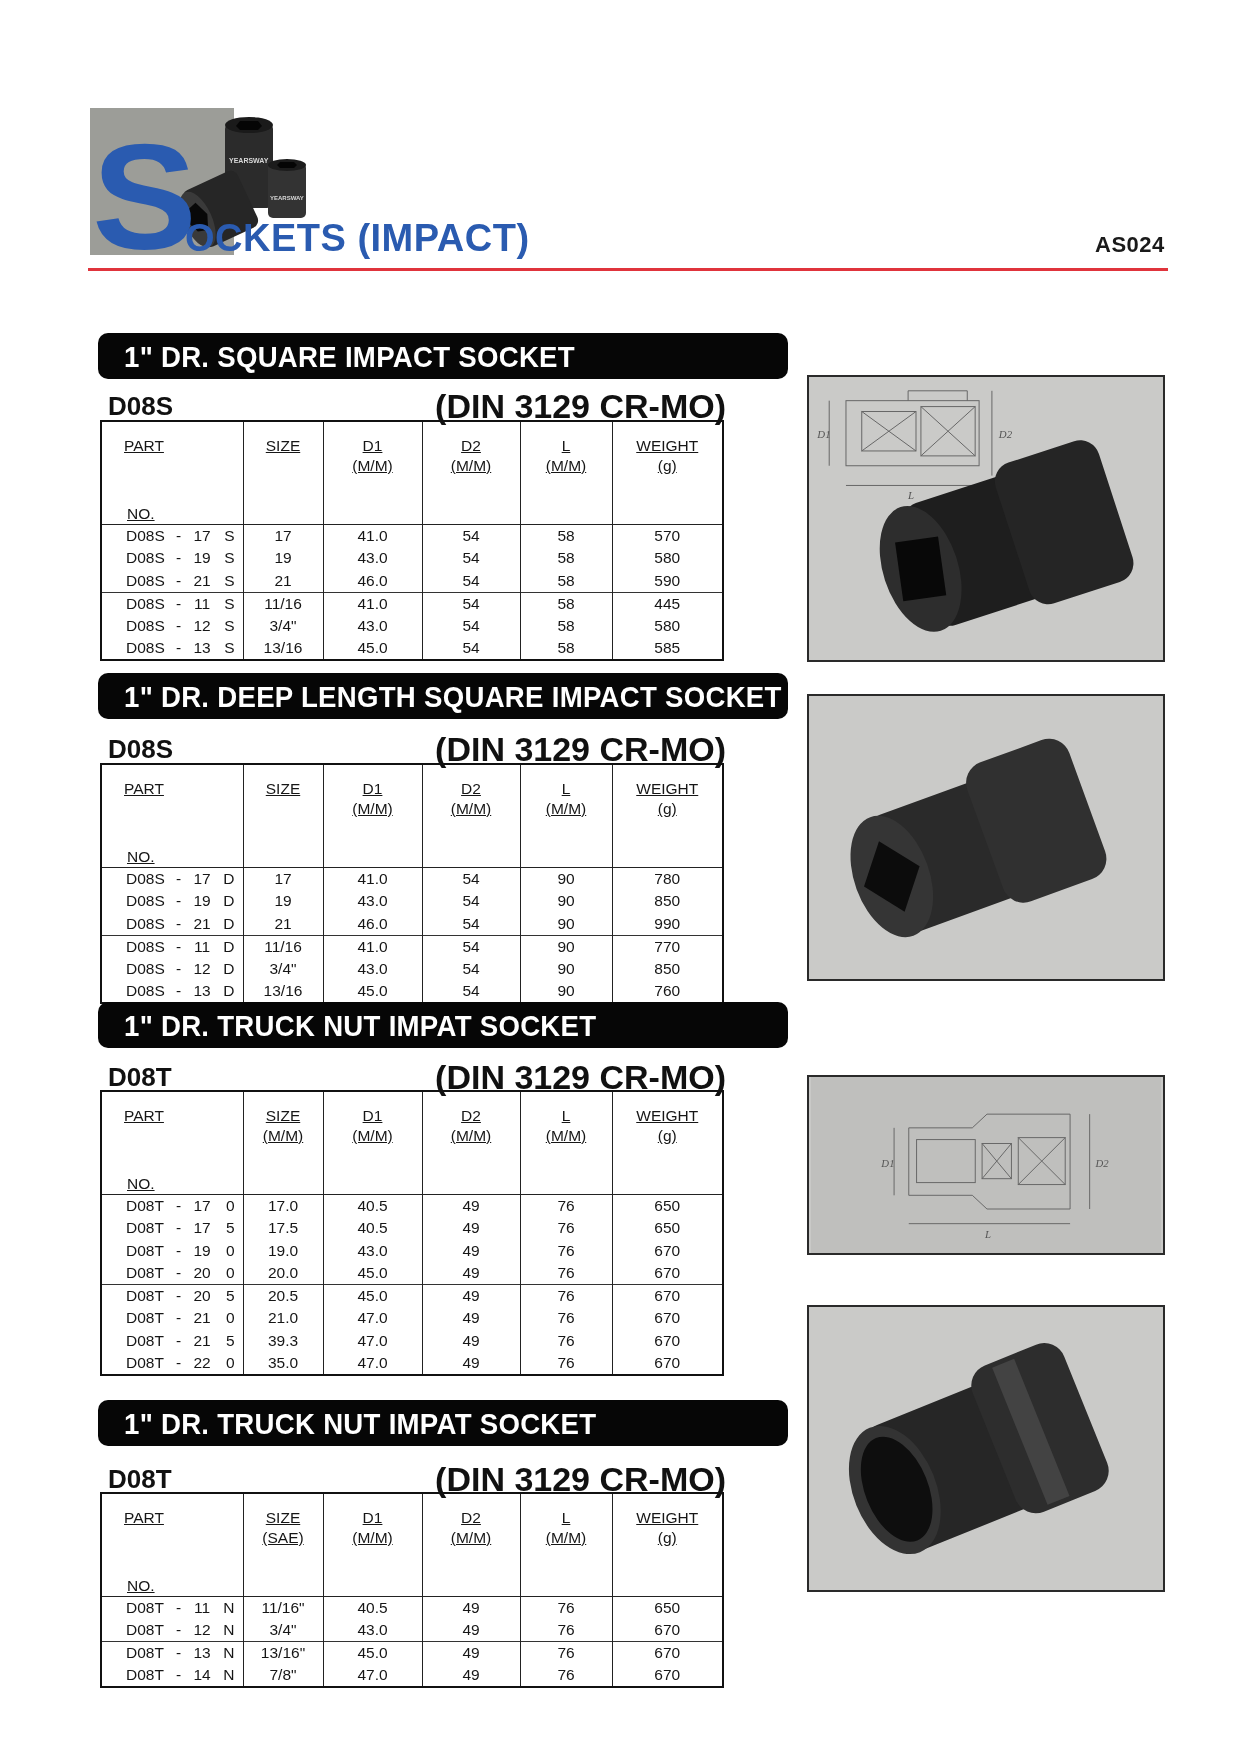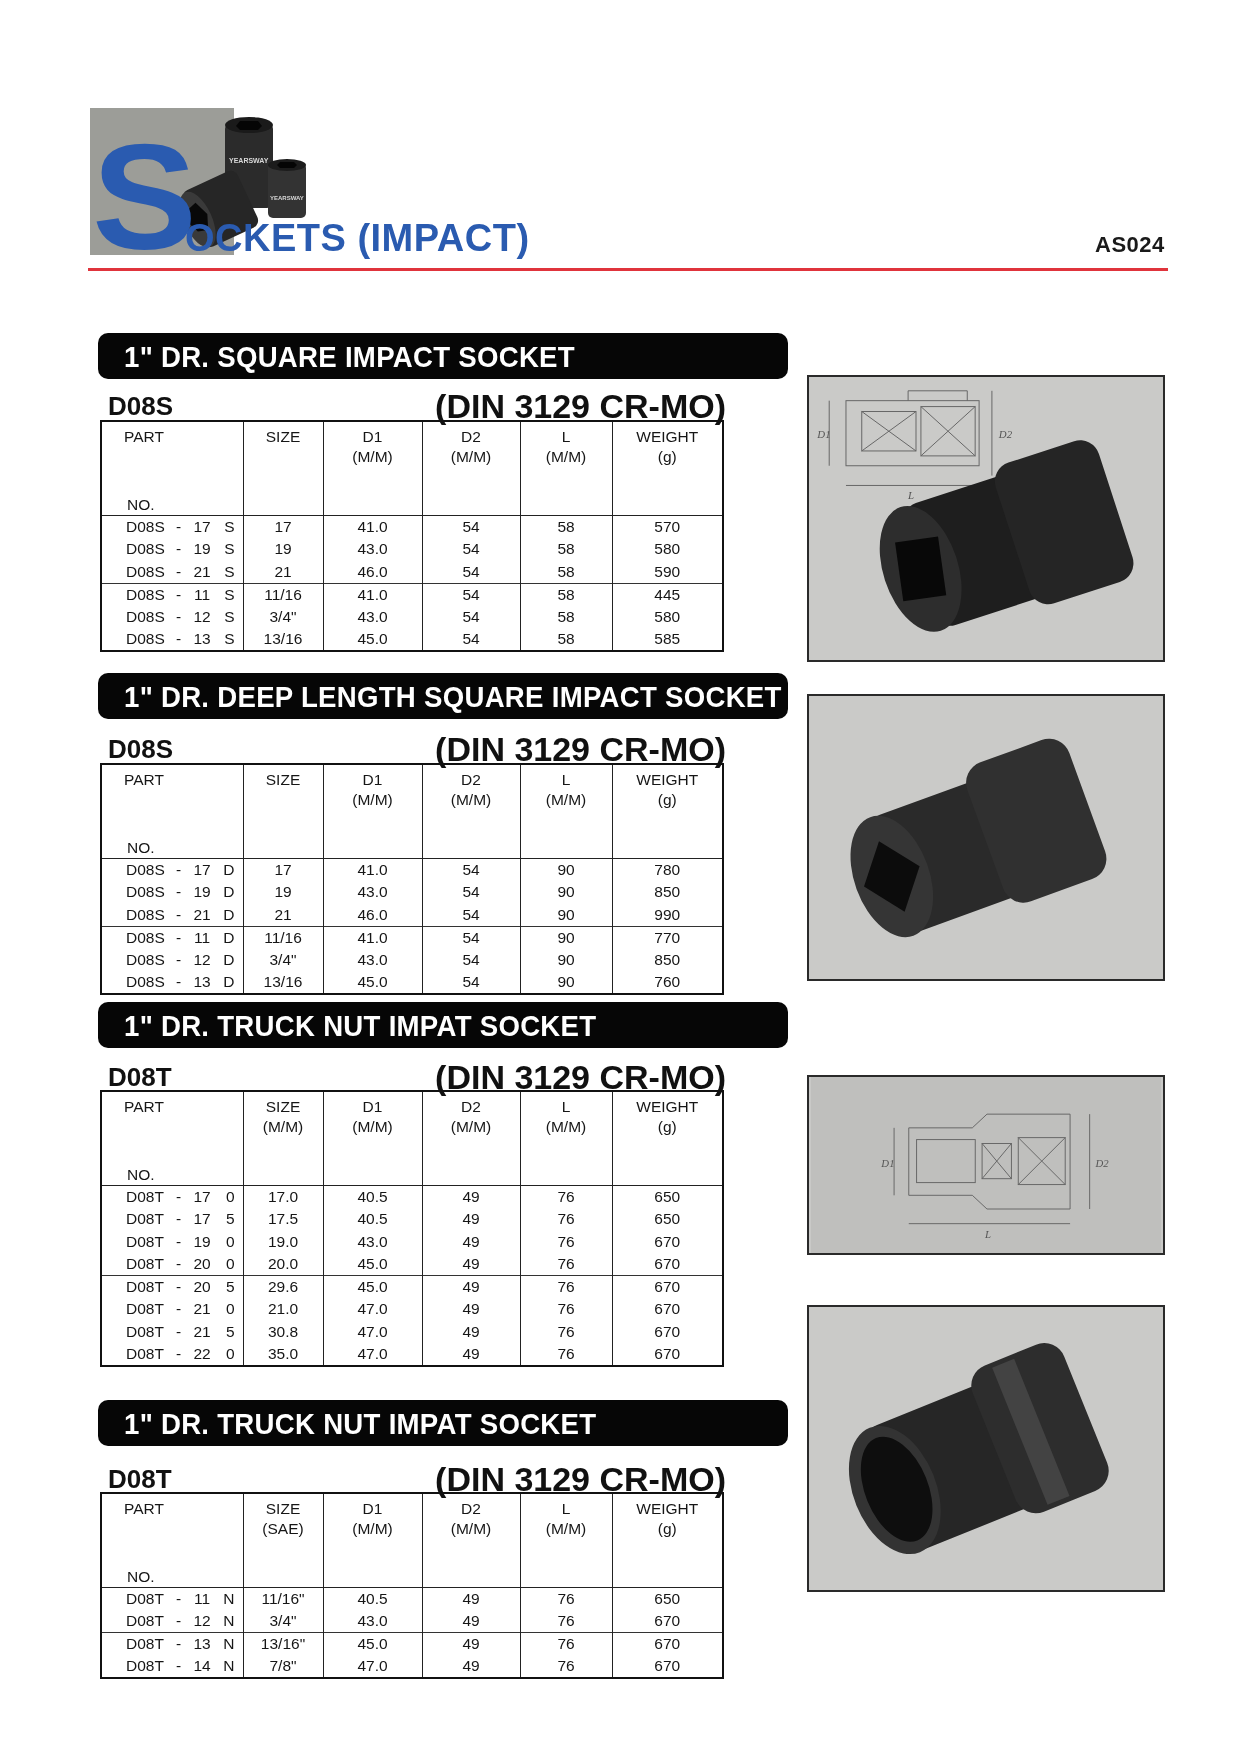--- a/index.html
+++ b/index.html
@@ -17,21 +17,21 @@
 
     
     .section { position: absolute; left: 98px; width: 692px; }
     .title-bar { position: absolute; left: 0; top: 0; width: 690px; height: 46px; background: #060606; border-radius: 10px; }
     .title-bar span { position: absolute; left: 26px; top: 6px; color: #fff; font-family: "Liberation Sans", sans-serif; font-weight: bold; font-size: 30px; line-height: 36px; letter-spacing: 0.3px; transform: scaleX(0.92); transform-origin: left center; white-space: nowrap; }
     .series-code { position: absolute; left: 10px; font-weight: bold; font-size: 26px; line-height: 28px; color: #111; }
     .spec { position: absolute; right: 64px; font-weight: bold; font-size: 34px; line-height: 28px; color: #111; white-space: nowrap; }
 
     table.spec-table { position: absolute; left: 2px; border-collapse: collapse; border: 2.5px solid #111; width: 622px; font-family: "Liberation Sans Narrow", "Liberation Sans", sans-serif; font-size: 15.5px; color: #161616; table-layout: fixed; }
     table.spec-table th, table.spec-table td { border-left: 1.5px solid #222; text-align: center; font-weight: normal; padding: 0; height: 22.5px; line-height: 22px; white-space: nowrap; }
-    table.spec-table th { vertical-align: top; line-height: 20px; padding-top: 5px; }
+    table.spec-table th { vertical-align: top; line-height: 20px; padding-top: 14px; text-decoration: underline; }
     table.spec-table thead tr { border-bottom: 1.5px solid #222; }
     table.spec-table tr.group-start td { border-top: 1.5px solid #333; }
     table.spec-table th:first-child, table.spec-table td:first-child { border-left: none; }
     .pn { display: flex; justify-content: space-between; padding: 0 8px 0 24px; }
     .pn .pfx { width: 42px; text-align: left; }
     .pn .dash { width: 14px; text-align: center; }
     .pn .num { width: 26px; text-align: center; }
     .pn .sfx { width: 16px; text-align: right; }
     .hdr-left { text-align: left !important; padding-left: 22px !important; }
     .hdr-left div:nth-child(2) { padding-left: 3px; margin-top: 48px; }
@@ -451,21 +451,21 @@
         </tr>
         <tr class="group-start">
           <td>
             <div class="pn">
               <span class="pfx">D08T</span>
               <span class="dash">-</span>
               <span class="num">20</span>
               <span class="sfx">5</span>
             </div>
           </td>
-          <td>29.6</td>
+          <td>20.5</td>
           <td>45.0</td>
           <td>49</td>
           <td>76</td>
           <td>670</td>
         </tr>
         <tr>
           <td>
             <div class="pn">
               <span class="pfx">D08T</span>
               <span class="dash">-</span>
@@ -481,21 +481,21 @@
         </tr>
         <tr>
           <td>
             <div class="pn">
               <span class="pfx">D08T</span>
               <span class="dash">-</span>
               <span class="num">21</span>
               <span class="sfx">5</span>
             </div>
           </td>
-          <td>30.8</td>
+          <td>39.3</td>
           <td>47.0</td>
           <td>49</td>
           <td>76</td>
           <td>670</td>
         </tr>
         <tr>
           <td>
             <div class="pn">
               <span class="pfx">D08T</span>
               <span class="dash">-</span>

